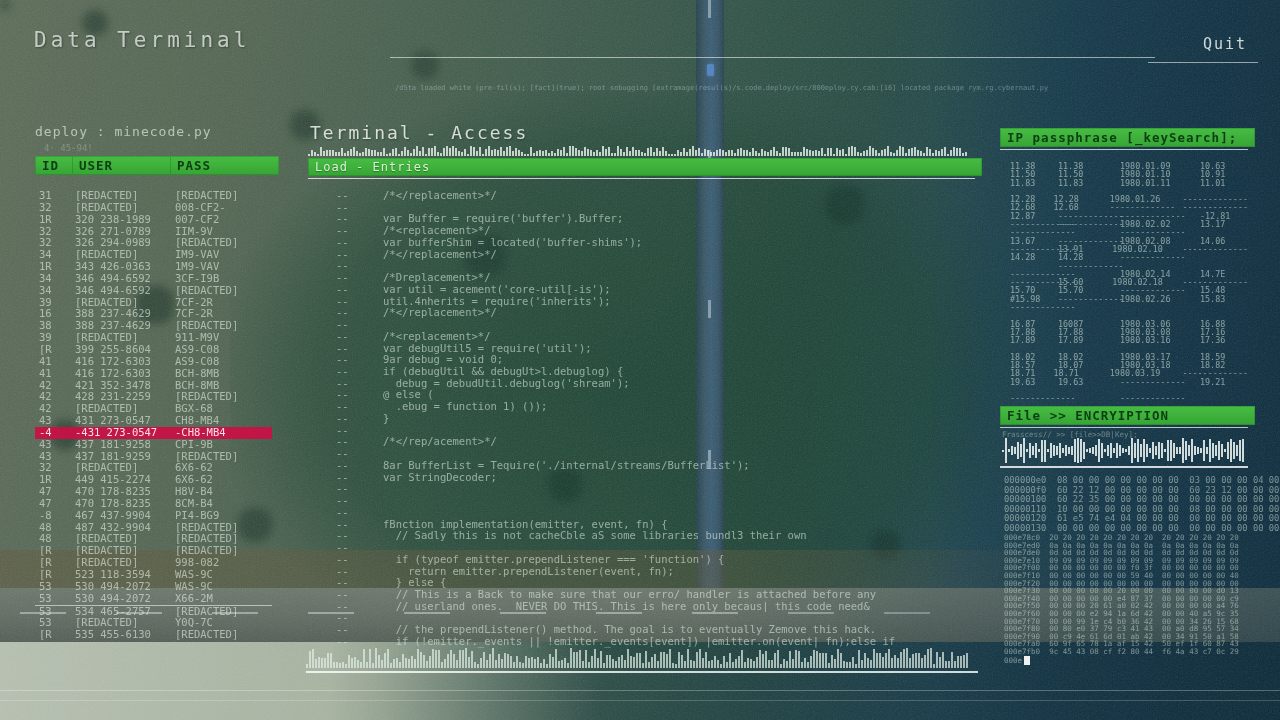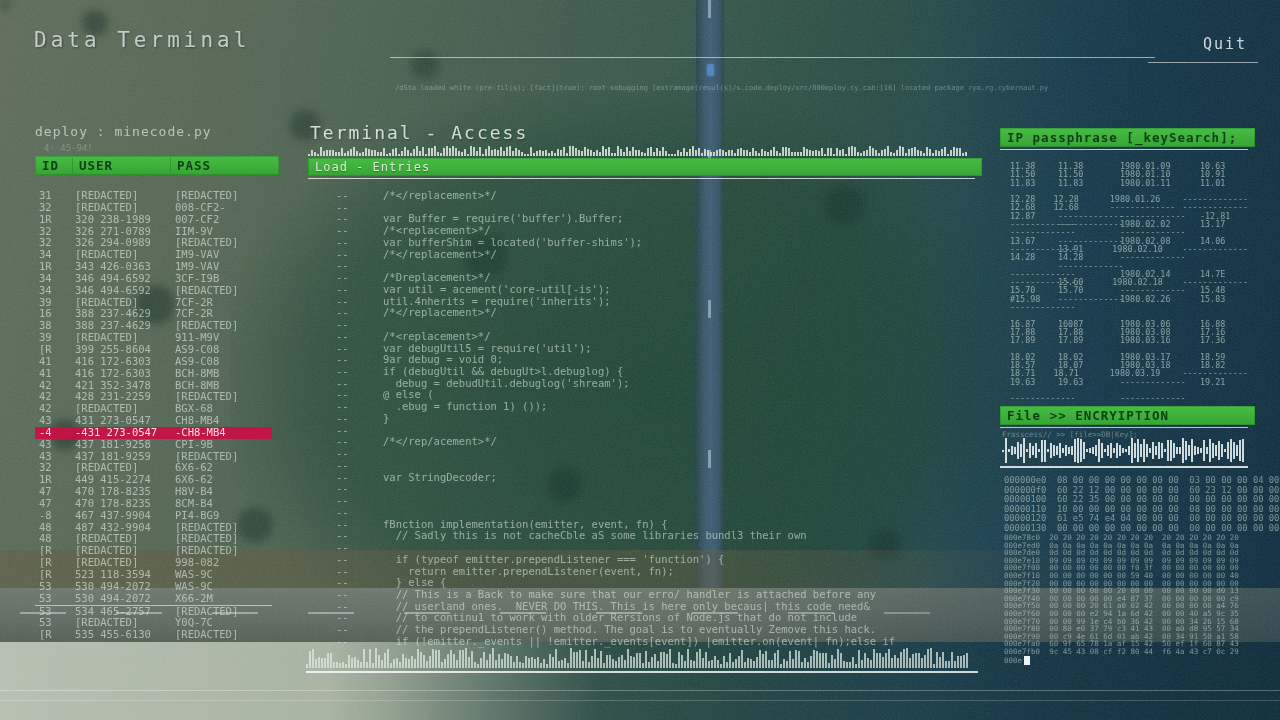--- a/index.html
+++ b/index.html
@@ -564,34 +564,34 @@
     <div class="cline"><span class="gut">--</span><span class="ct">var debugUtil5 = require('util');</span></div>
     <div class="cline"><span class="gut">--</span><span class="ct">9ar debug = void 0;</span></div>
     <div class="cline"><span class="gut">--</span><span class="ct">if (debugUtil &amp;&amp; debugUt&gt;l.debuglog) {</span></div>
     <div class="cline"><span class="gut">--</span><span class="ct">  debug = debudUtil.debuglog('shream');</span></div>
     <div class="cline"><span class="gut">--</span><span class="ct">@ else (</span></div>
     <div class="cline"><span class="gut">--</span><span class="ct">  .ebug = function 1) ());</span></div>
     <div class="cline"><span class="gut">--</span><span class="ct">}</span></div>
     <div class="cline"><span class="gut">--</span><span class="ct"></span></div>
     <div class="cline"><span class="gut">--</span><span class="ct">/*&lt;/rep/acement&gt;*/</span></div>
     <div class="cline"><span class="gut">--</span><span class="ct"></span></div>
-    <div class="cline"><span class="gut">--</span></div>
+    <div class="cline"><span class="gut">--</span><span class="ct">8ar BufferList = Tequire('./internal/streams/BufferList');</span></div>
     <div class="cline"><span class="gut">--</span><span class="ct">var StringDecoder;</span></div>
     <div class="cline"><span class="gut">--</span><span class="ct"></span></div>
     <div class="cline"><span class="gut">--</span></div>
     <div class="cline"><span class="gut">--</span><span class="ct"></span></div>
     <div class="cline"><span class="gut">--</span><span class="ct">fBnction implementation(emitter, event, fn) {</span></div>
     <div class="cline"><span class="gut">--</span><span class="ct">  // Sadly this is not cacheCble aS some libraries bundl3 their own</span></div>
     <div class="cline"><span class="gut">--</span></div>
     <div class="cline"><span class="gut">--</span><span class="ct">  if (typeof emitter.prependListener === 'function') {</span></div>
     <div class="cline"><span class="gut">--</span><span class="ct">    return emitter.prependListener(event, fn);</span></div>
     <div class="cline"><span class="gut">--</span><span class="ct">  } else {</span></div>
     <div class="cline"><span class="gut">--</span><span class="ct">  // This is a Back to make sure that our erro/ handler is attached before any</span></div>
     <div class="cline"><span class="gut">--</span><span class="ct">  // userland ones.  NEVER DO THIS. This is here only becaus| this code need&amp;</span></div>
-    <div class="cline"><span class="gut">--</span><span class="ct">  // to continu1 to work with older Rersions of Node.js that do not include</span></div>
+    <div class="cline"><span class="gut">--</span></div>
     <div class="cline"><span class="gut">--</span><span class="ct">  // the prependListener() method. The goal is to eventually Zemove this hack.</span></div>
     <div class="cline"><span class="gut">--</span><span class="ct">  if (!emitter._events || !emitter._events[event]) |emitter.on(event| fn);else if</span></div>
   </div>
 <div class="ui waveform t-ticker2">
     <span style="height: 4px;"></span>
     <span style="height: 17px;"></span>
     <span style="height: 18.6px;"></span>
     <span style="height: 8.8px;"></span>
     <span style="height: 11.2px;"></span>
     <span style="height: 9.6px;"></span>

